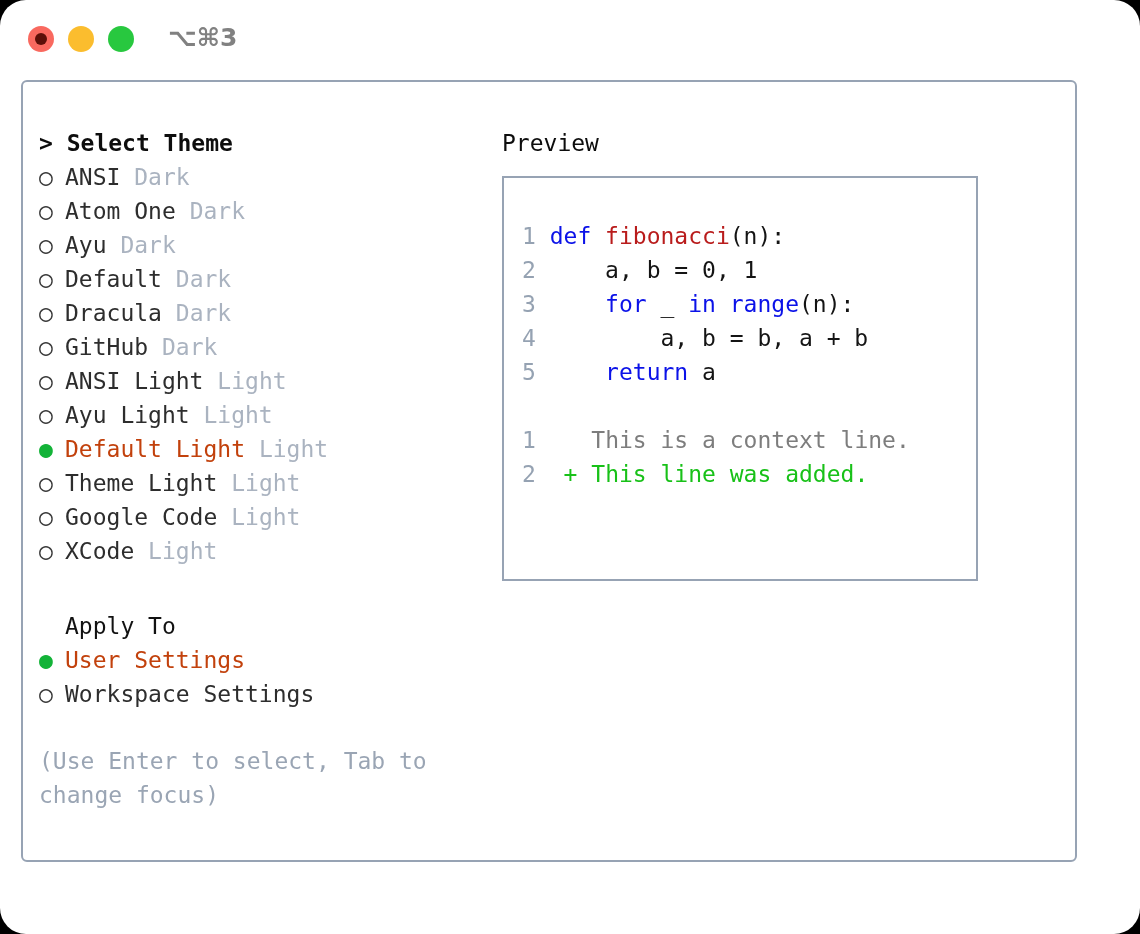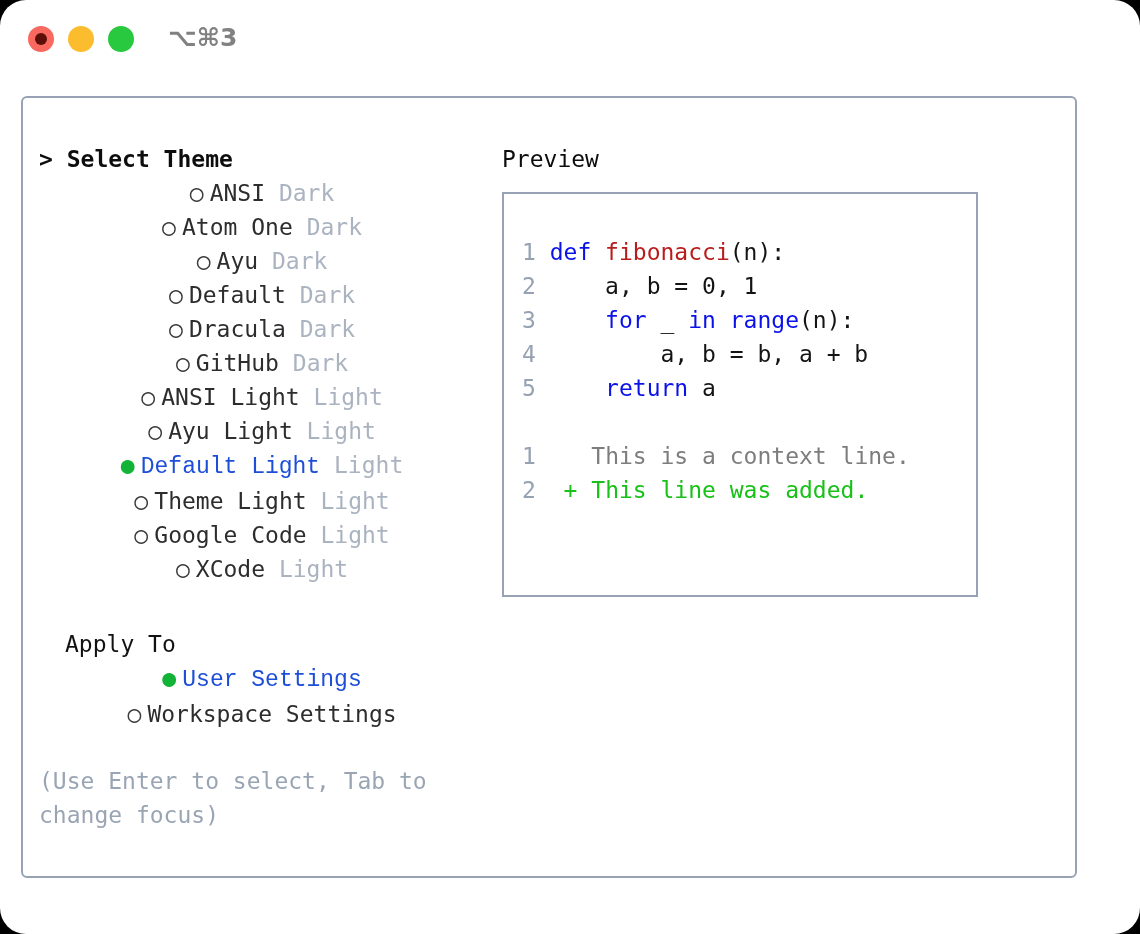--- a/index.html
+++ b/index.html
@@ -70,21 +70,21 @@
     color: #818181;
     letter-spacing: 0px;
     font-family: "DejaVu Sans", sans-serif;
     white-space: nowrap;
   }
 
   
   #main-panel {
     position: absolute;
     left: 21px;
-    top: 96px;
+    top: 80px;
     width: 1056px;
     height: 782px;
     border: 2px solid #97a3b4;
     border-radius: 6px;
     box-sizing: border-box;
     background: #ffffff;
   }
 
   
   #theme-column {
@@ -98,33 +98,31 @@
     font-weight: bold;
     color: #0d0d0d;
     line-height: 34px;
     white-space: pre;
   }
   .option-row {
     font-size: 23px;
     line-height: 34px;
     white-space: pre;
     color: #2d2d2d;
-    text-align: center;
   }
   .option-row .bullet {
     display: inline-block;
     width: 26px;
     color: #3b3b3b;
   }
   .option-row.selected .bullet {
     color: #13b338;
   }
   .option-row.selected .opt-label {
-    color: #1d4ed8;
-    font-family: Liberation Mono, monospace;
+    color: #c2410c;
   }
   .option-row .opt-label {
     color: #2d2d2d;
   }
   .option-row .opt-category {
     color: #aab3c0;
   }
 
   #apply-section {
     margin-top: 41px;

